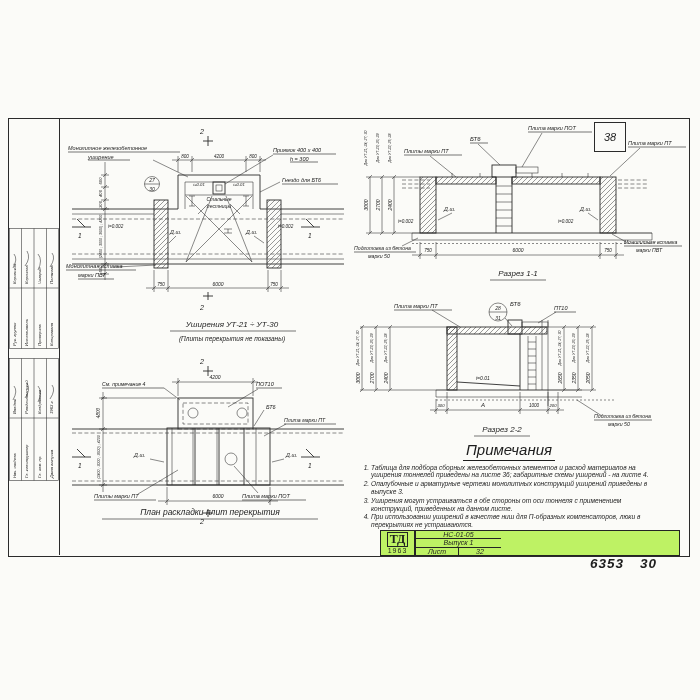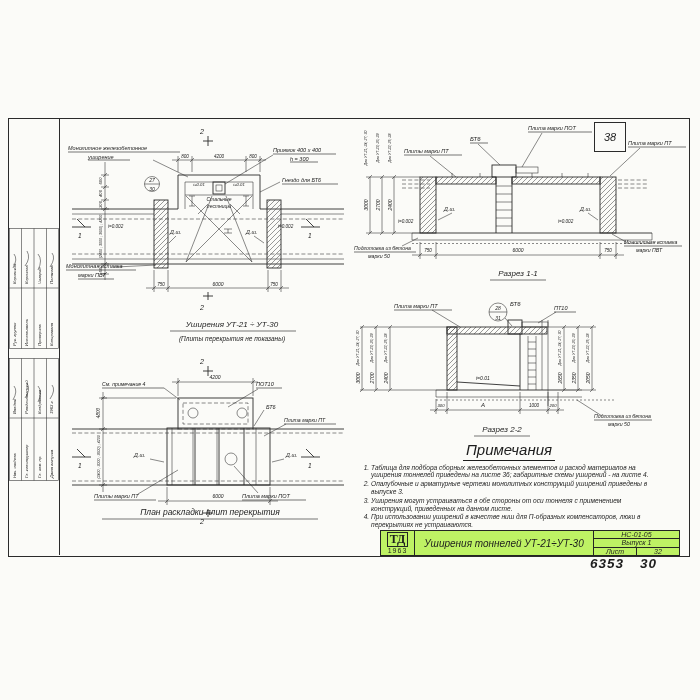--- a/index.html
+++ b/index.html
@@ -467,21 +467,20 @@
     <li>Уширения могут устраиваться в обе стороны от оси тоннеля с применением конструкций, приведенных на данном листе.</li>
     <li>При использовании уширений в качестве ниш для П-образных компенсаторов, люки в перекрытиях не устраиваются.</li>
   </ol>
 </div>
 
 <div class="tblock">
   <div class="logo">
     <div class="logo-td">ТД</div>
     <div class="logo-yr">1963</div>
   </div>
-  <div class="tb-title">Уширения тоннелей УТ-21÷УТ-30</div>
   <div class="tb-right">
     <div class="tb-row">НС-01-05</div>
     <div class="tb-row">Выпуск 1</div>
     <div class="tb-row">
       <div class="tb-split">
         <div class="tb-cell">Лист</div>
         <div class="tb-cell">32</div>
       </div>
     </div>
   </div>

